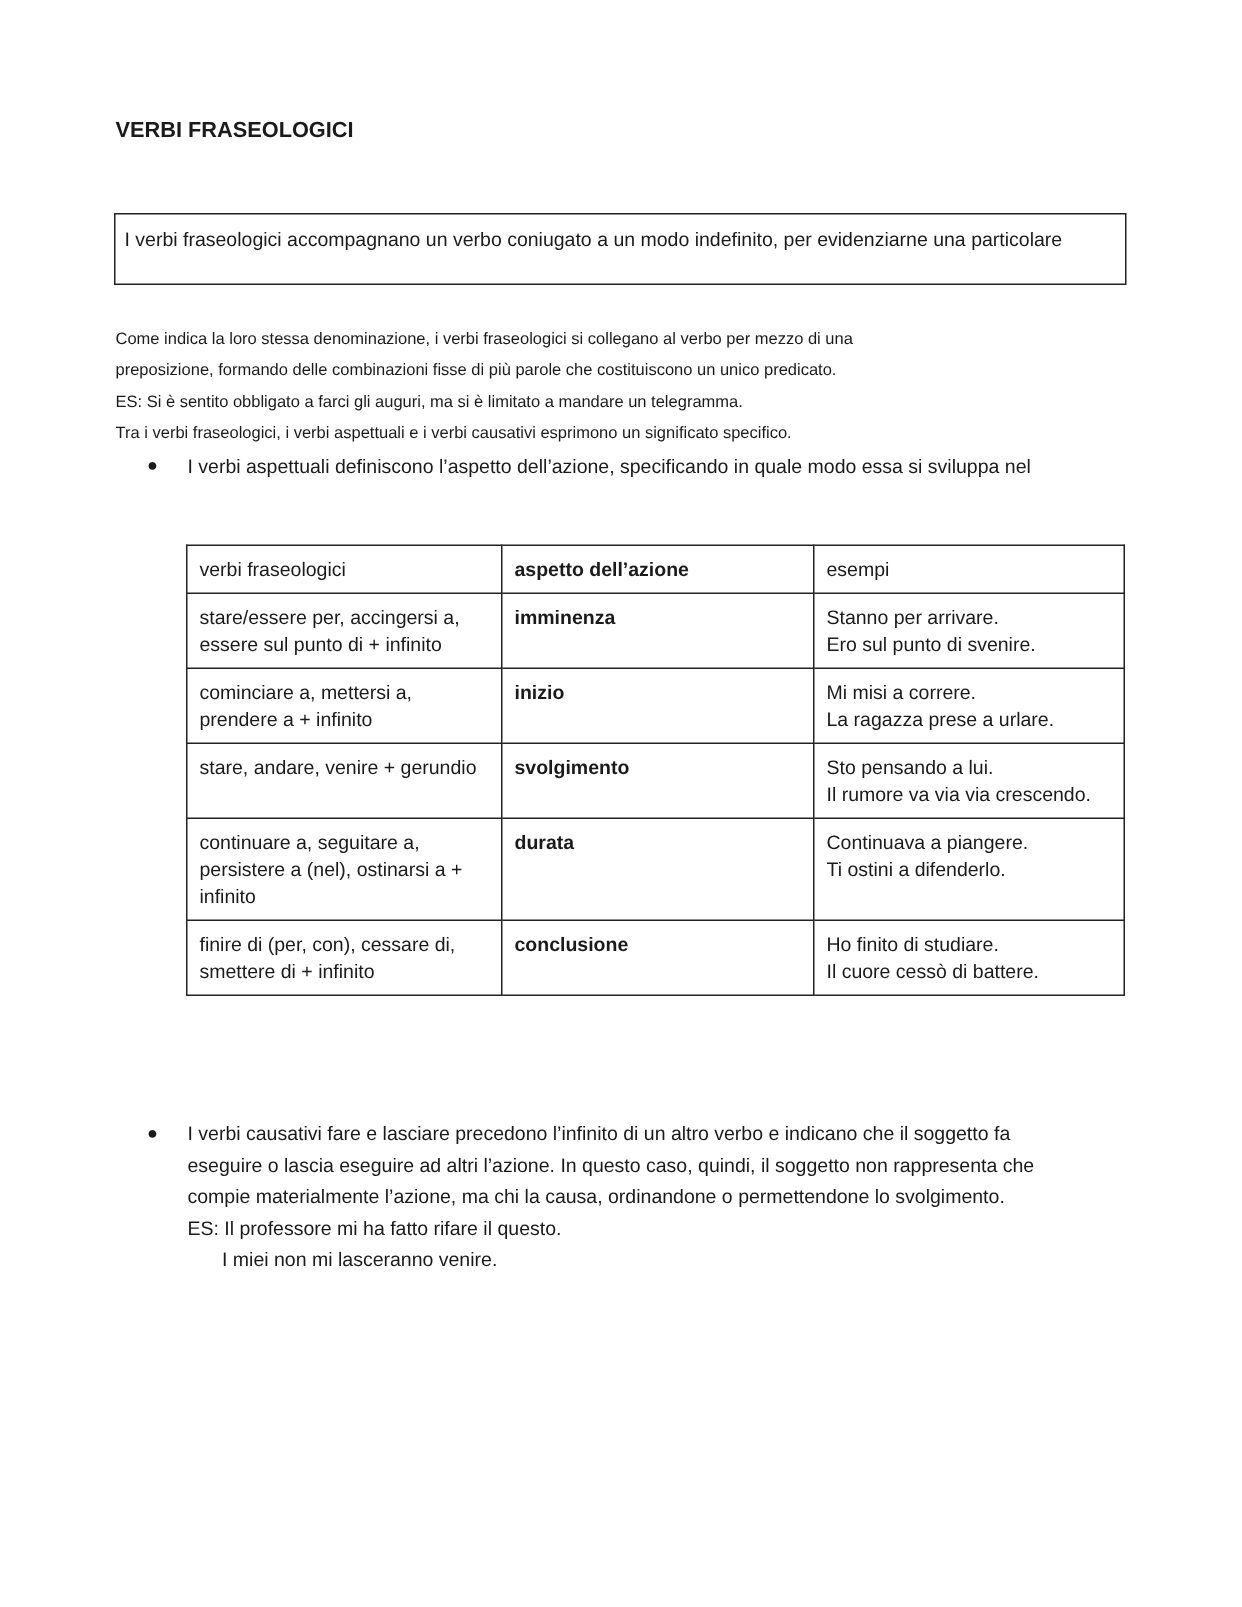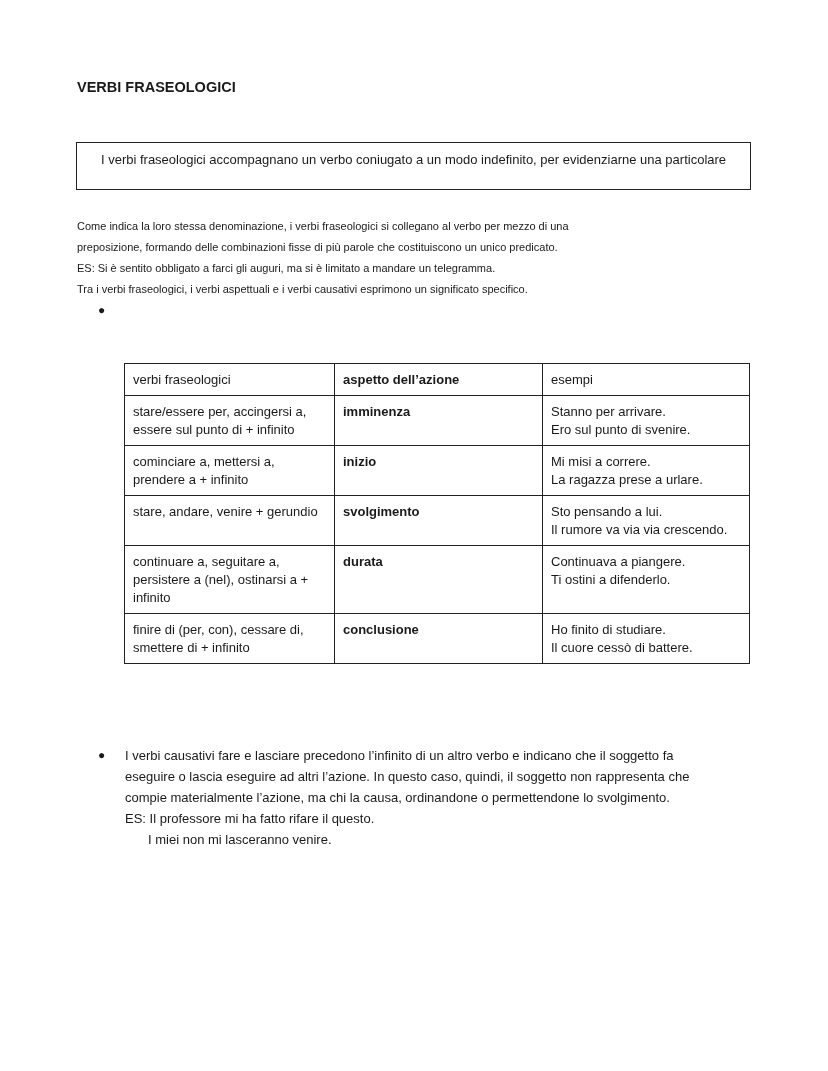--- a/index.html
+++ b/index.html
@@ -9,21 +9,21 @@
     font-size: 13px;
   }
   .title {
     position: absolute; left: 77px; top: 79px;
     font-weight: bold; font-size: 14.5px; letter-spacing: 0;
   }
   .defbox {
     position: absolute; left: 76px; top: 142px; width: 661px; height: 46px;
     border: 1.5px solid #222; padding: 0 6px; box-sizing: content-box;
   }
-  .defbox p { margin: 0; line-height: 19px; padding-top: 7px; font-size: 13px; text-align: center; }
+  .defbox p { margin: 0; line-height: 19px; padding-top: 7px; font-size: 13px; }
   .para {
     position: absolute; left: 77px; top: 216px; width: 680px;
   }
   .para .line { line-height: 21px; font-size: 11px; white-space: nowrap; }
   .bullet-block { position: absolute; left: 98px; width: 660px; }
   .bullet-row { display: flex; }
   .bullet-dot { width: 27px; flex: none; line-height: 21px; font-size: 12px; }
   .bullet-text { flex: 1; }
   .bullet-text .line { line-height: 21px; font-size: 13px; white-space: nowrap; }
   table.verbs {
@@ -55,20 +55,21 @@
   <div class="line">Come indica la loro stessa denominazione, i verbi fraseologici si collegano  al verbo per mezzo di una</div>
   <div class="line">preposizione, formando delle combinazioni fisse di più parole che costituiscono un unico predicato.</div>
   <div class="line">ES: Si è sentito obbligato a farci gli auguri, ma si è limitato a mandare un telegramma.</div>
   <div class="line">Tra i verbi fraseologici, i verbi aspettuali e i verbi causativi esprimono un significato specifico.</div>
 </div>
 
 <div class="bullet-block" style="top:300px;">
   <div class="bullet-row">
     <span class="bullet-dot">●</span>
     <div class="bullet-text">
+      <div class="line">I verbi aspettuali definiscono l’aspetto dell’azione, specificando in quale modo essa si sviluppa nel</div>
     </div>
   </div>
 </div>
 
 <table class="verbs">
   <tbody>
       <tr>
     <td class="c1">verbi fraseologici</td>
     <td class="c2">aspetto dell’azione</td>
     <td class="c3">esempi</td>

